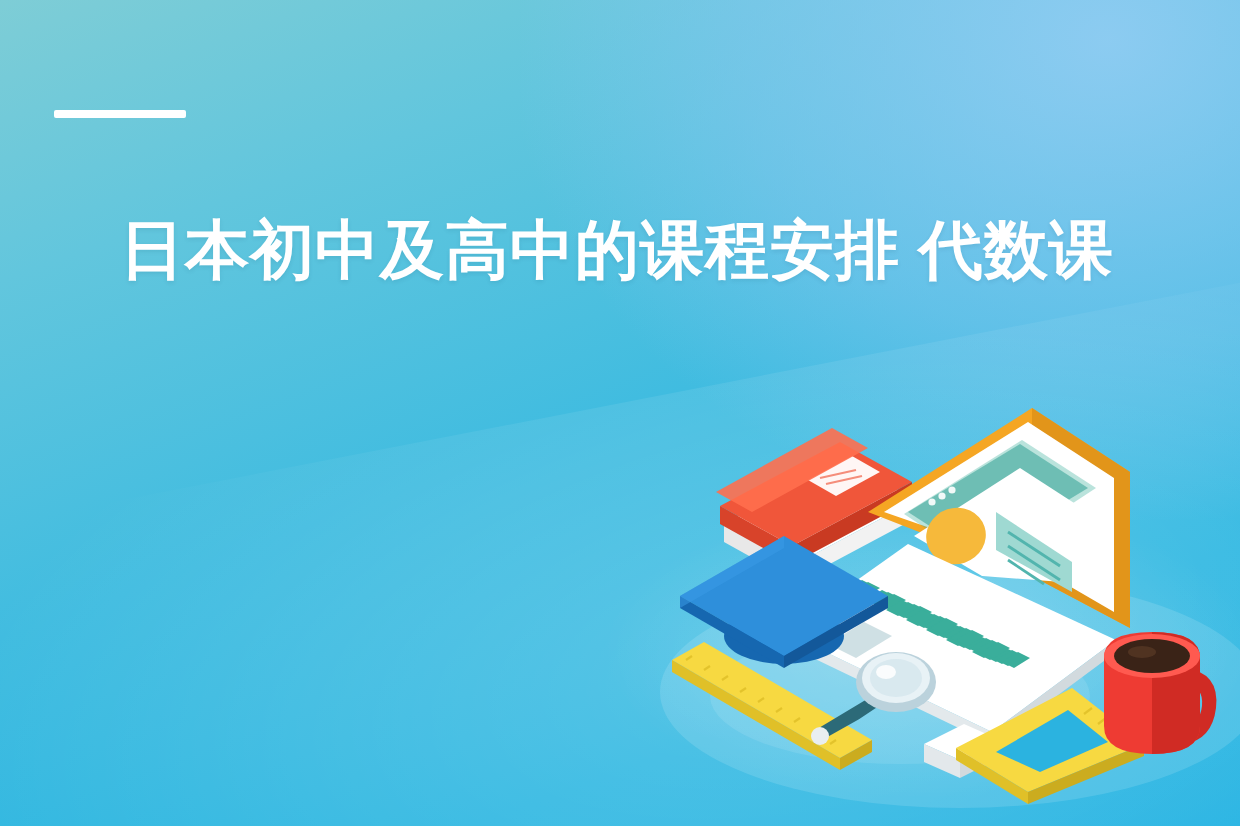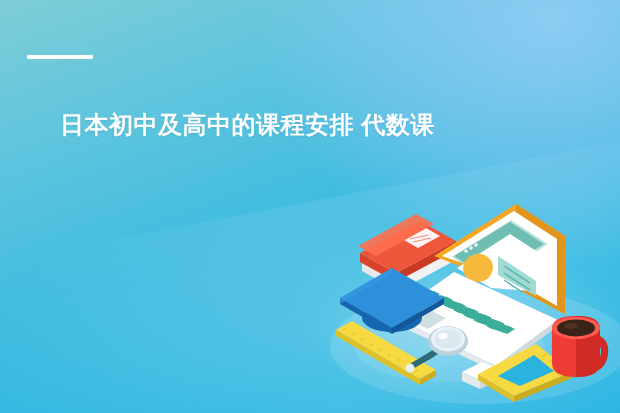--- a/index.html
+++ b/index.html
@@ -44,21 +44,21 @@
     left:27px; top:55px;
     width:66px; height:4px;
     background:#ffffff;
     border-radius:1px;
   }
   .title {
     position:absolute;
     left:60px; top:106px;
     width:540px;
     color:#ffffff;
-    font-size:24px;
+    font-size:32px;
     font-weight:bold;
     line-height:38px;
     letter-spacing:.5px;
     white-space:nowrap;
     text-shadow:0 1px 2px rgba(0,60,90,.10);
   }
 
   
   #art { position:absolute; left:330px; top:196px; width:290px; height:217px; }
   #art svg { display:block; width:290px; height:217px; }

